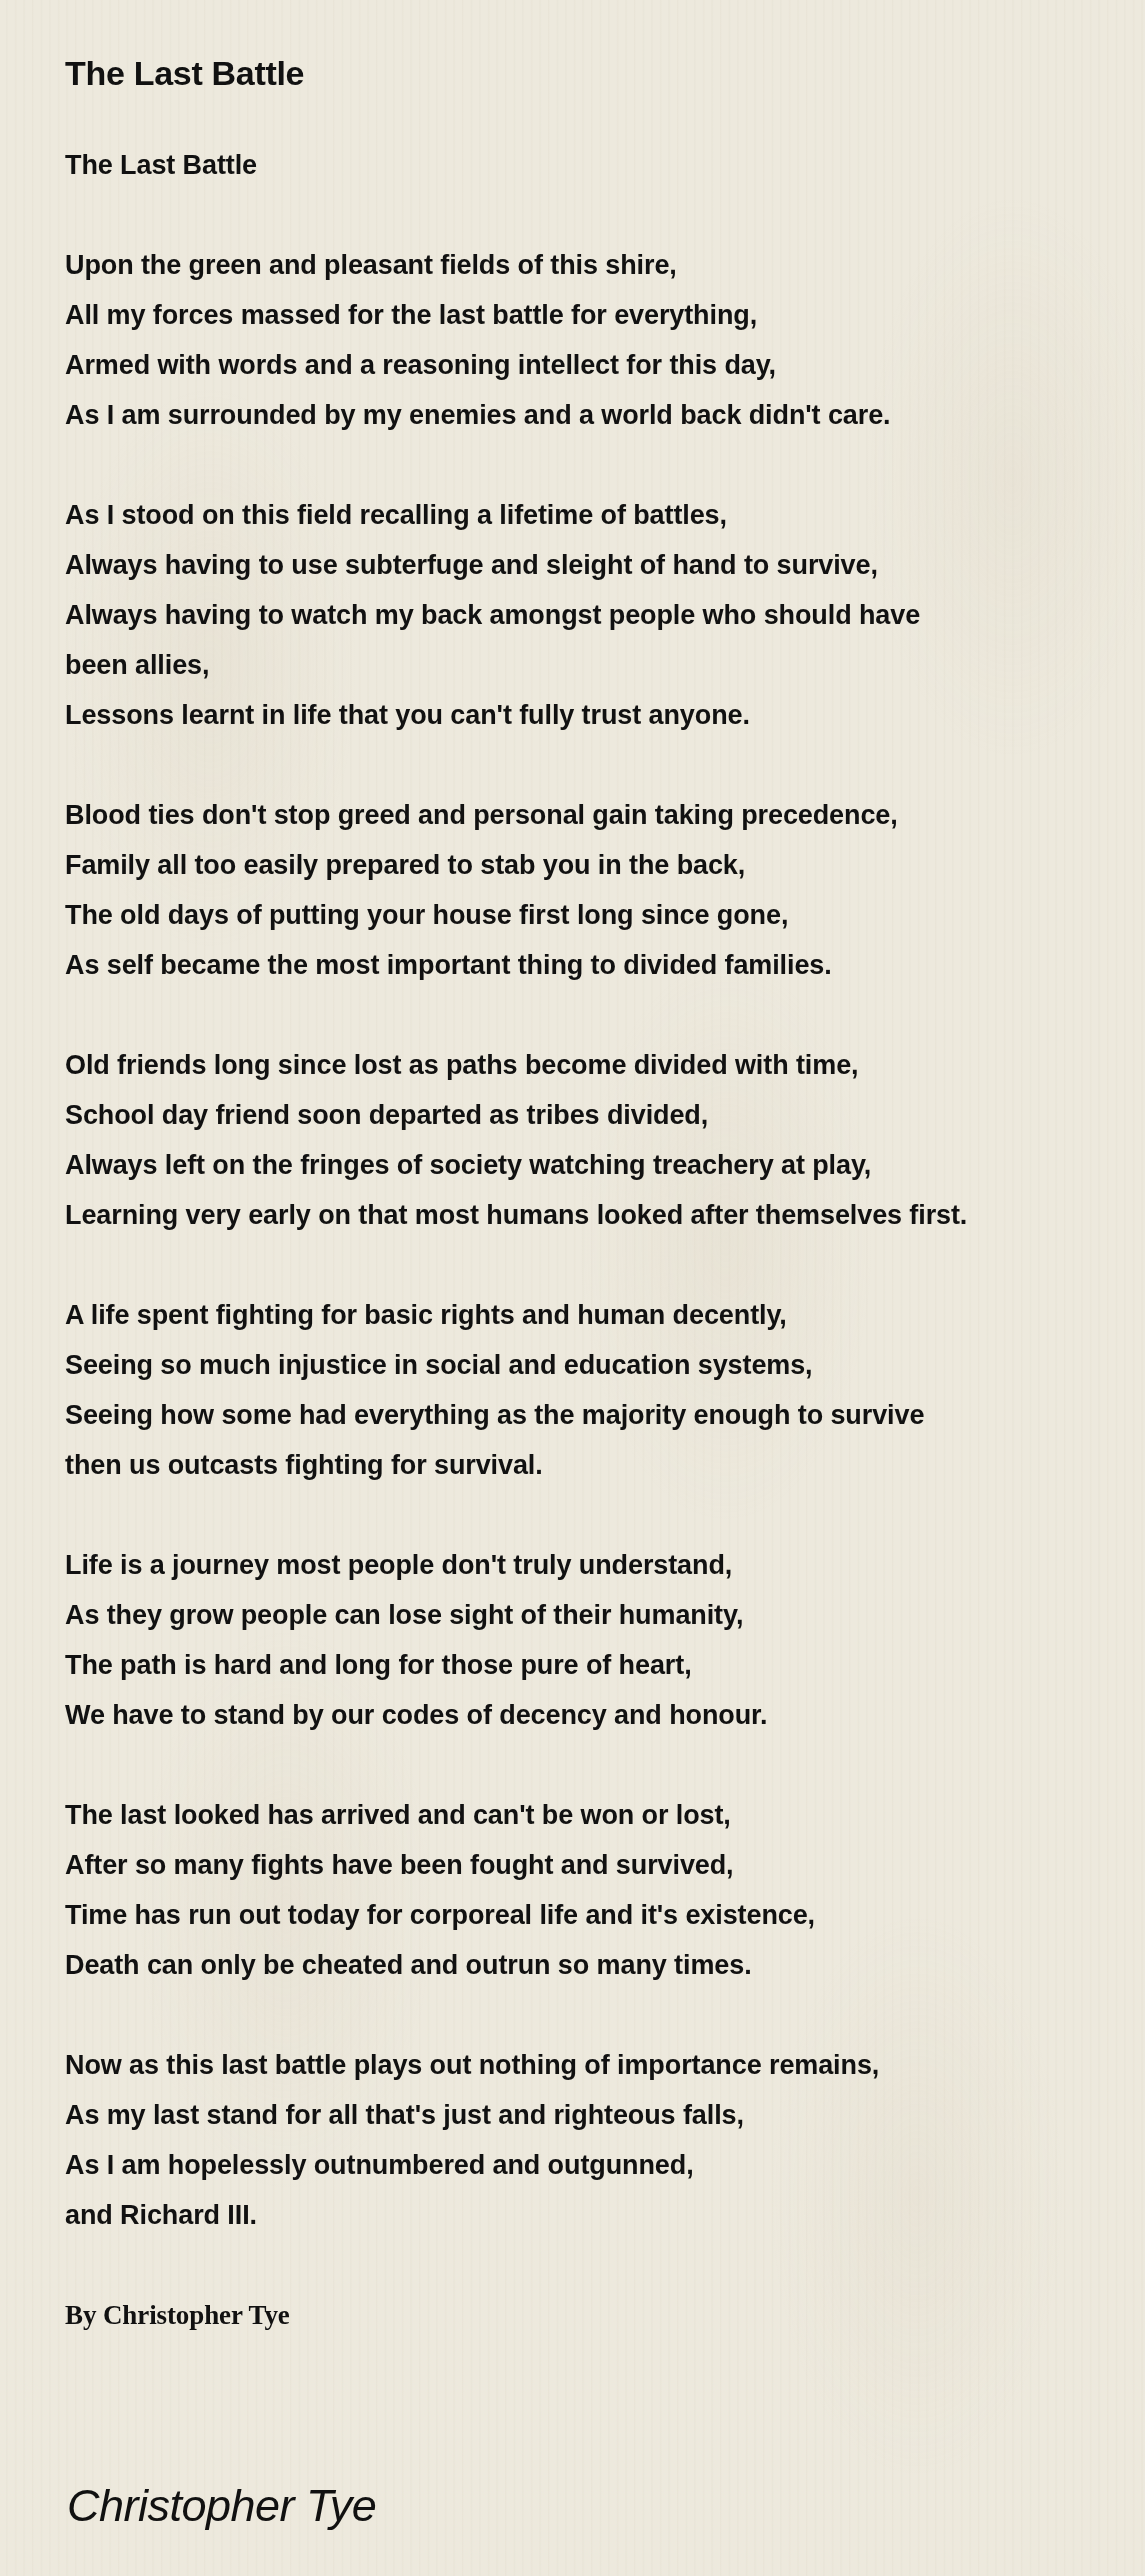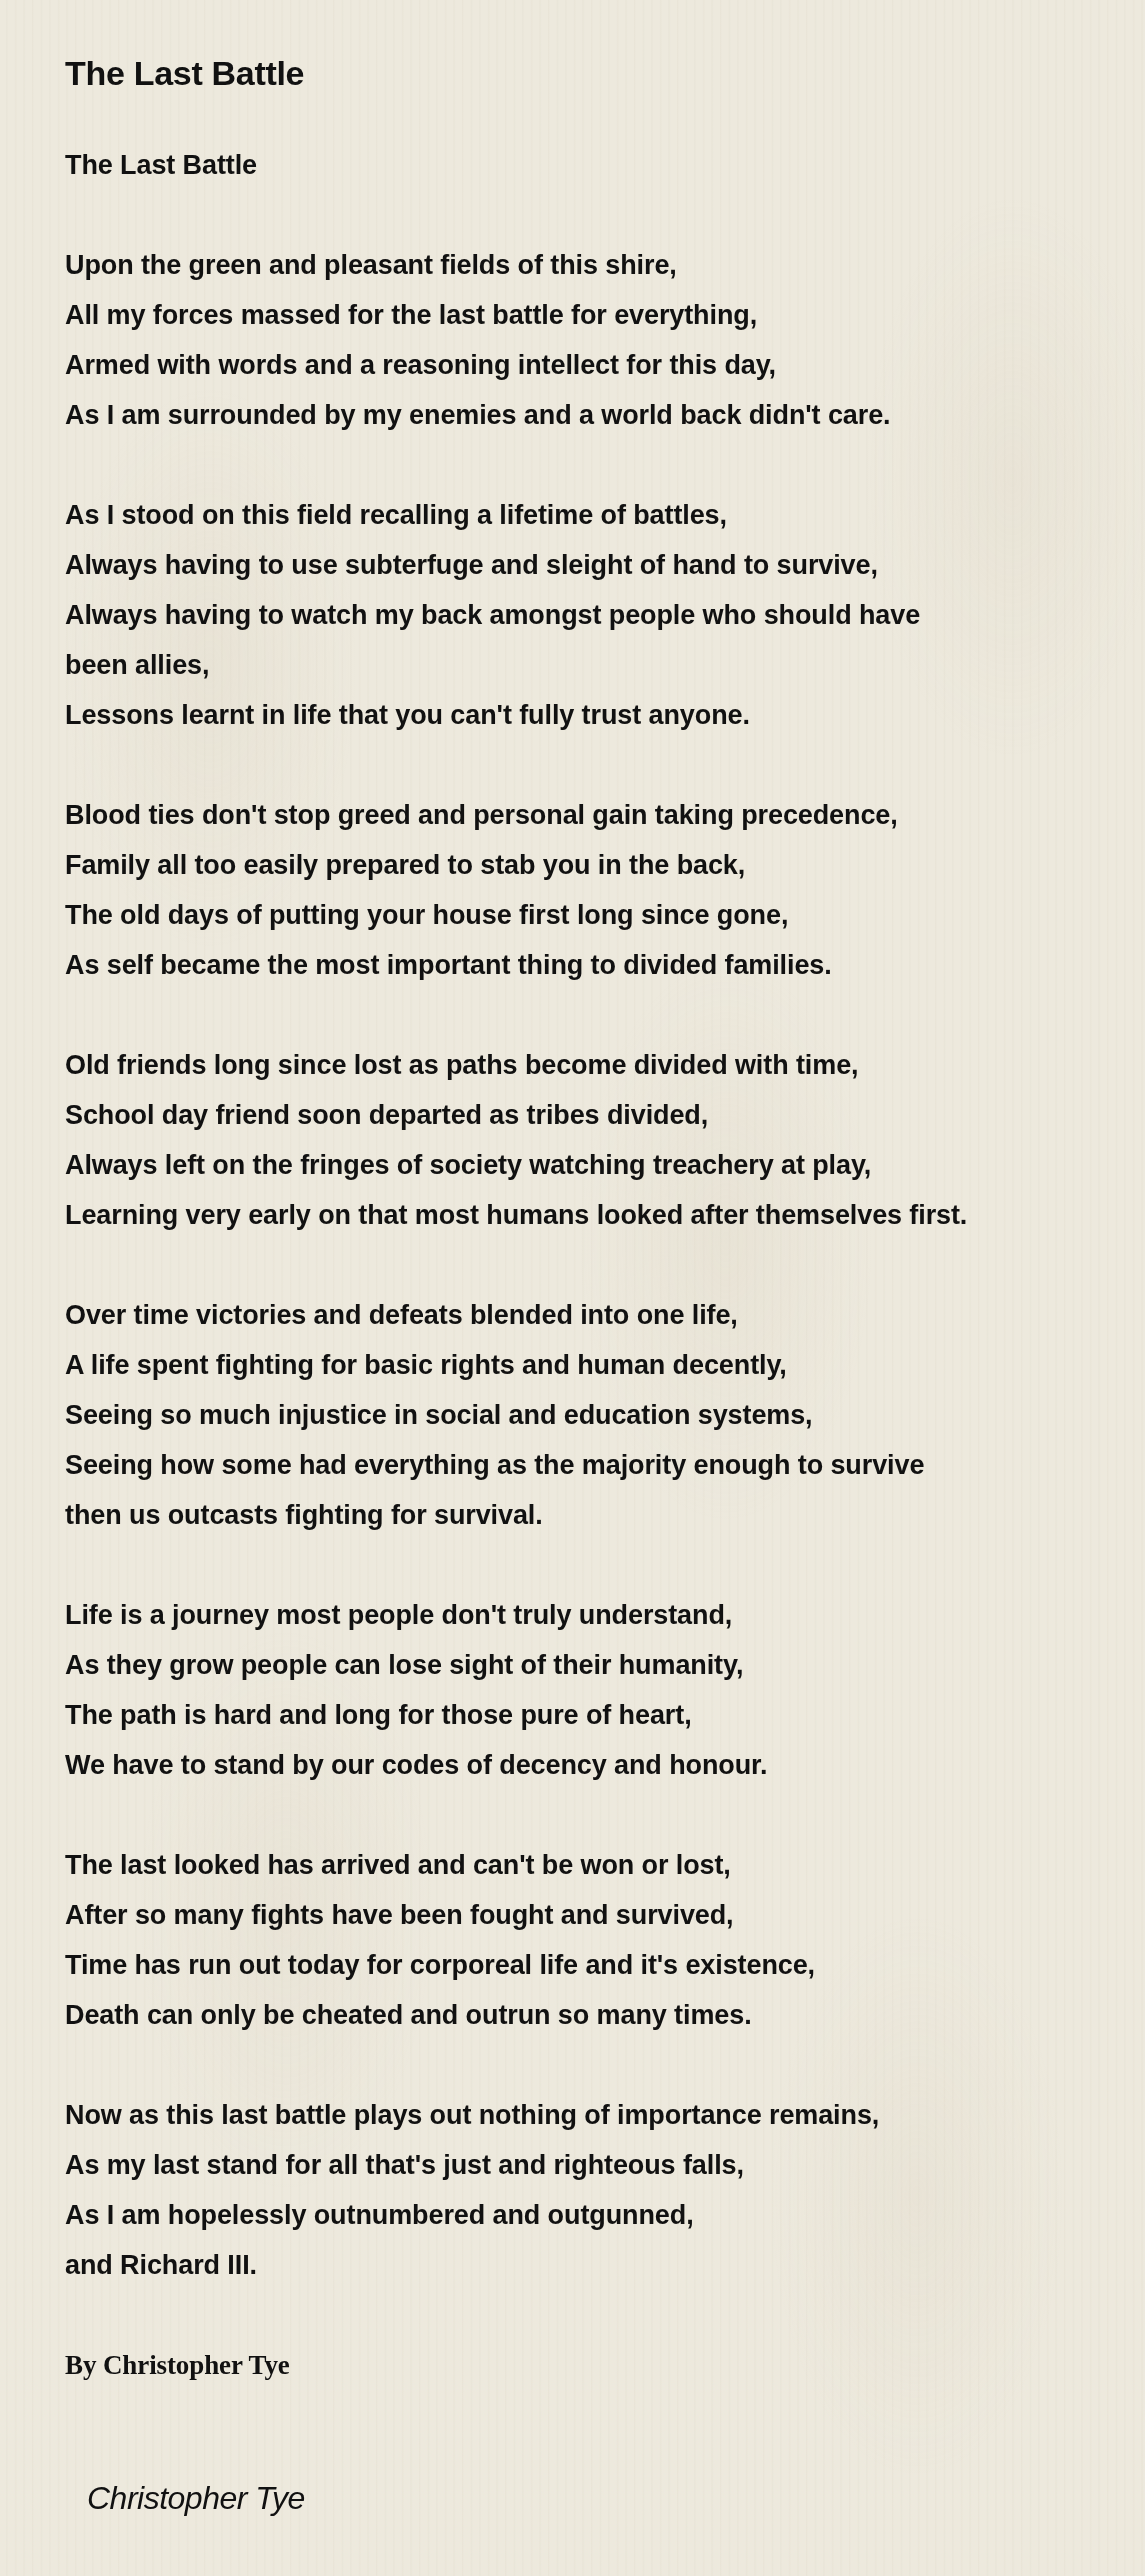--- a/index.html
+++ b/index.html
@@ -39,25 +39,24 @@
     line-height: 50px;
     letter-spacing: -0.1px;
   }
   .line { display: block; white-space: nowrap; min-height: 50px; }
   .stanza-gap { display: block; height: 50px; }
   .byline { display: block; font-family: Liberation Serif, serif; }
   .signature {
     position: absolute;
     left: 67px;
     top: 2480px;
-    font-size: 32px;
+    font-size: 45px;
     font-style: italic;
     font-weight: normal;
     letter-spacing: -0.5px;
-    margin-left: 20px;
   }
 </style>
 </head>
 <body>
 
 <div class="page">
   <h1 class="title">The Last Battle</h1>
 
   <div class="poem">
     <span class="line">The Last Battle</span>
@@ -81,21 +80,20 @@
     <span class="line">The old days of putting your house first long since gone,</span>
     <span class="line">As self became the most important thing to divided families.</span>
     <span class="stanza-gap"></span>
 
     <span class="line">Old friends long since lost as paths become divided with time,</span>
     <span class="line">School day friend soon departed as tribes divided,</span>
     <span class="line">Always left on the fringes of society watching treachery at play,</span>
     <span class="line">Learning very early on that most humans looked after themselves first.</span>
     <span class="stanza-gap"></span>
 
-    <span class="line">Over time victories and defeats blended into one life,</span>
     <span class="line">A life spent fighting for basic rights and human decently,</span>
     <span class="line">Seeing so much injustice in social and education systems,</span>
     <span class="line">Seeing how some had everything as the majority enough to survive</span>
     <span class="line">then us outcasts fighting for survival.</span>
     <span class="stanza-gap"></span>
 
     <span class="line">Life is a journey most people don't truly understand,</span>
     <span class="line">As they grow people can lose sight of their humanity,</span>
     <span class="line">The path is hard and long for those pure of heart,</span>
     <span class="line">We have to stand by our codes of decency and honour.</span>

